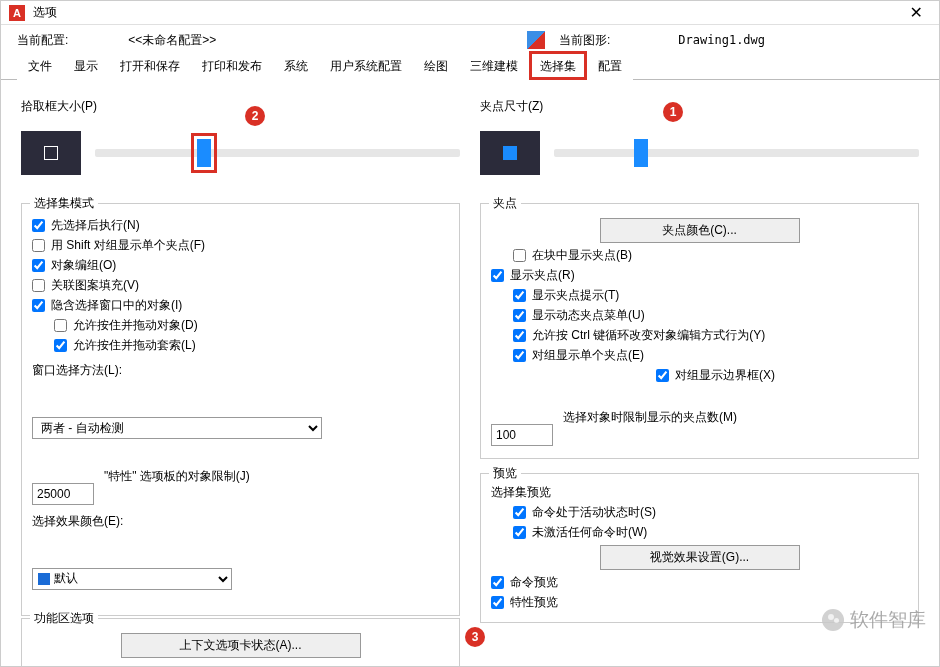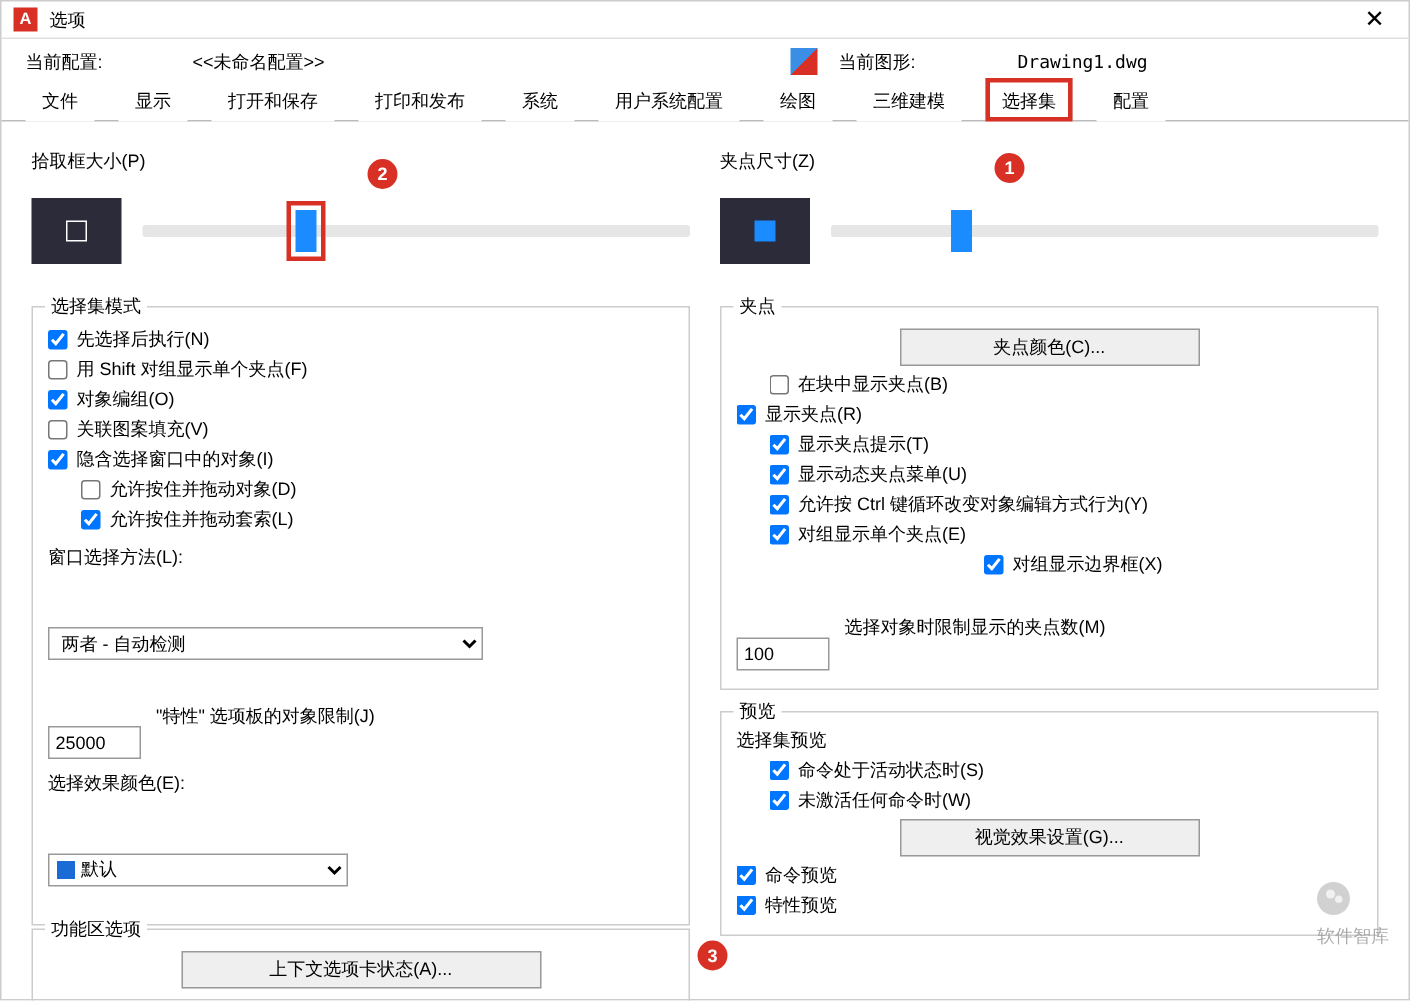--- a/index.html
+++ b/index.html
@@ -52,21 +52,21 @@
   .inforow .dwg-icon {
     width: 18px; height: 18px;
     display: inline-block;
     background: linear-gradient(135deg,#3a8ee6 50%,#d93025 50%);
     margin-right: 6px;
   }
   .tabs {
     display: flex;
     padding: 0 16px;
     border-bottom: 1px solid #bbb;
-    gap: 16px;
+    gap: 0;
   }
   .tab {
     padding: 6px 10px 5px;
     cursor: pointer;
     border: 1px solid transparent;
     border-bottom: none;
     margin-bottom: -1px;
     background: #fff;
   }
   .tab.active {
@@ -134,24 +134,23 @@
     display: inline-flex; align-items: center; justify-content: center;
     font-size: 12px;
     position: absolute;
   }
   .badge.b1 { left: 663px; top: 102px; }
   .badge.b2 { left: 245px; top: 106px; }
   .badge.b3 { left: 465px; top: 627px; }
   .section-label { margin: 8px 0 2px; }
   .watermark {
     position: absolute; right: 14px; bottom: 34px;
-    display: flex; gap: 6px;
-    color: #9c9c9c; font-size: 12px; font-weight: 500;
+    display: flex; align-items: center; gap: 6px;
+    color: #9c9c9c; font-size: 19px; font-weight: 500;
     opacity: 0.85;
-    flex-direction: column;
   }
   .watermark .wm-icon {
     width: 22px; height: 22px; border-radius: 50%;
     background: #c9c9c9; position: relative;
   }
   .watermark .wm-icon::before, .watermark .wm-icon::after {
     content: ""; position: absolute; border-radius: 50%; background: #efefef;
   }
   .watermark .wm-icon::before { width: 6px; height: 6px; left: 6px; top: 5px; }
   .watermark .wm-icon::after { width: 5px; height: 5px; left: 12px; top: 9px; }

